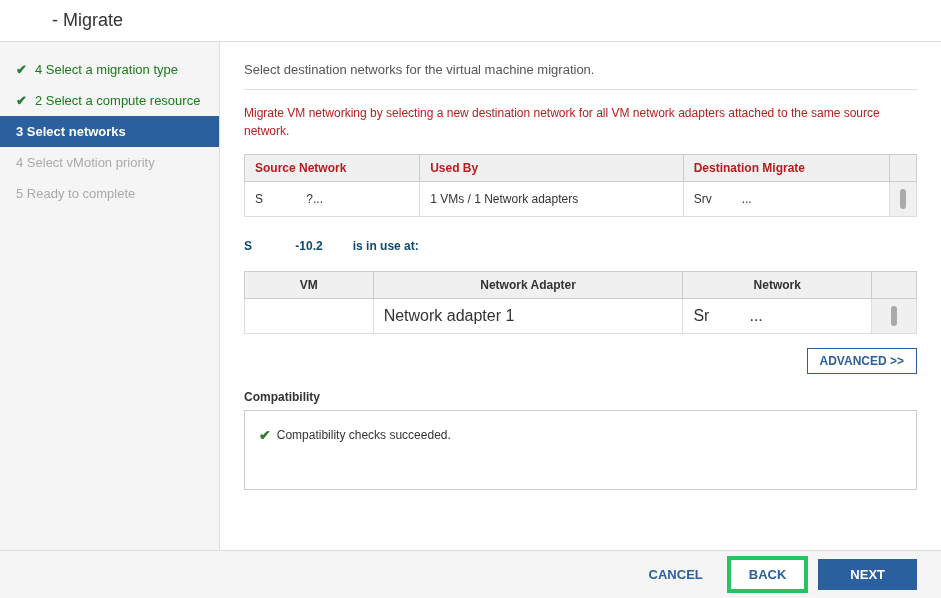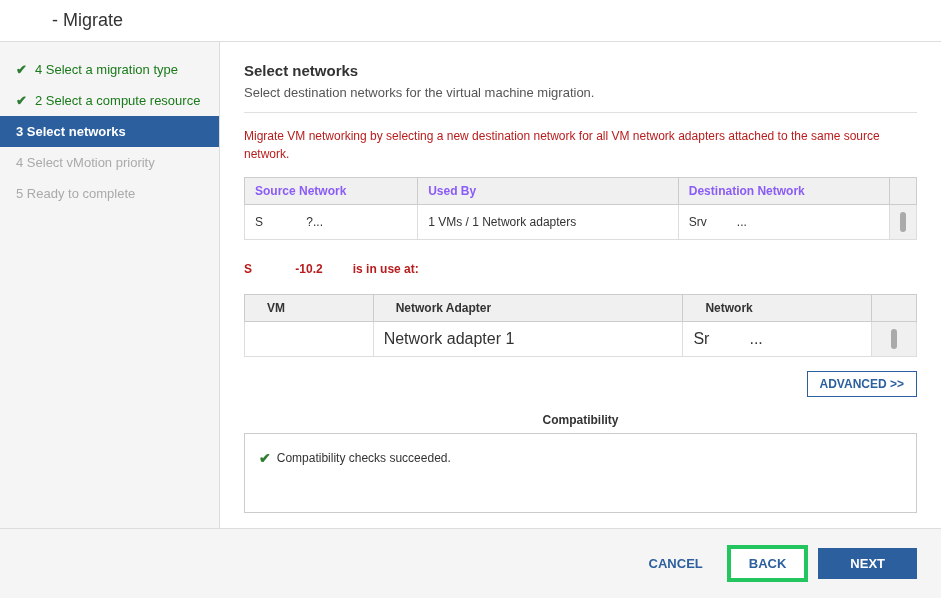--- a/index.html
+++ b/index.html
@@ -107,53 +107,53 @@
       margin-bottom: 18px;
     }
 
     .network-table th {
       background: #f0f0f0;
       border: 1px solid #ccc;
       padding: 6px 10px;
       text-align: left;
       font-size: 12px;
       font-weight: bold;
-      color: #8b5cf6;
+      color: #b91c1c;
     }
 
     .network-table td {
       border: 1px solid #ddd;
       padding: 7px 10px;
       font-size: 12px;
       color: #333;
     }
 
     .info-row {
       font-size: 12px;
-      color: #b91c1c;
+      color: #0c4a6e;
       margin-bottom: 14px;
       padding: 4px 0;
     }
 
     .info-row span {
       font-weight: bold;
     }
 
     .vm-table {
       width: 100%;
       border-collapse: collapse;
       border: 1px solid #ccc;
       margin-bottom: 14px;
     }
 
     .vm-table th {
       background: #f0f0f0;
       border: 1px solid #ccc;
       padding: 6px 22px;
-      text-align: left;
+      text-align: center;
       font-size: 12px;
       font-weight: bold;
       color: #333;
     }
 
     .vm-table td {
       border: 1px solid #ddd;
       padding: 7px 10px;
       font-size: 16px;
       color: #333;
@@ -176,21 +176,20 @@
 
     .compatibility-section {
       margin-top: 4px;
     }
 
     .compatibility-label {
       font-size: 12px;
       font-weight: bold;
       color: #333;
       margin-bottom: 6px;
-      text-align: center;
     }
 
     .compatibility-box {
       border: 1px solid #ccc;
       padding: 16px 14px;
       background: #fff;
       min-height: 80px;
     }
 
     .compat-success {
@@ -205,21 +204,21 @@
       color: #2e7d32;
       font-weight: bold;
       font-size: 14px;
     }
 
     .footer {
       position: absolute;
       bottom: 0;
       left: 0;
       right: 0;
-      height: 70px;
+      height: 48px;
       background: #f5f5f5;
       border-top: 1px solid #ddd;
       display: flex;
       align-items: center;
       justify-content: flex-end;
       padding: 0 24px;
       gap: 10px;
     }
 
     .btn-cancel {
@@ -301,31 +300,30 @@
     </div>
 
     <div class="sidebar-item disabled">
       <span>5 Ready to complete</span>
     </div>
 
   </div>
 
   <div class="content-area">
 
-    <div class="content-title">Select networks</div>
     <div class="content-subtitle">Select destination networks for the virtual machine migration.</div>
     <div class="description-text">Migrate VM networking by selecting a new destination network for all VM network adapters attached to the same source network.</div>
 
     <div class="table-wrapper">
       <table class="network-table">
         <thead>
           <tr>
             <th>Source Network</th>
             <th>Used By</th>
-            <th>Destination Network</th>
+            <th>Destination Migrate</th>
             <th class="table-scroll-col"></th>
           </tr>
         </thead>
         <tbody>
           <tr>
             <td>
               <span>S</span>
               &nbsp;&nbsp;&nbsp;&nbsp;&nbsp;&nbsp;&nbsp;&nbsp;&nbsp;&nbsp;&nbsp;
               <span>?...</span>
             </td>

